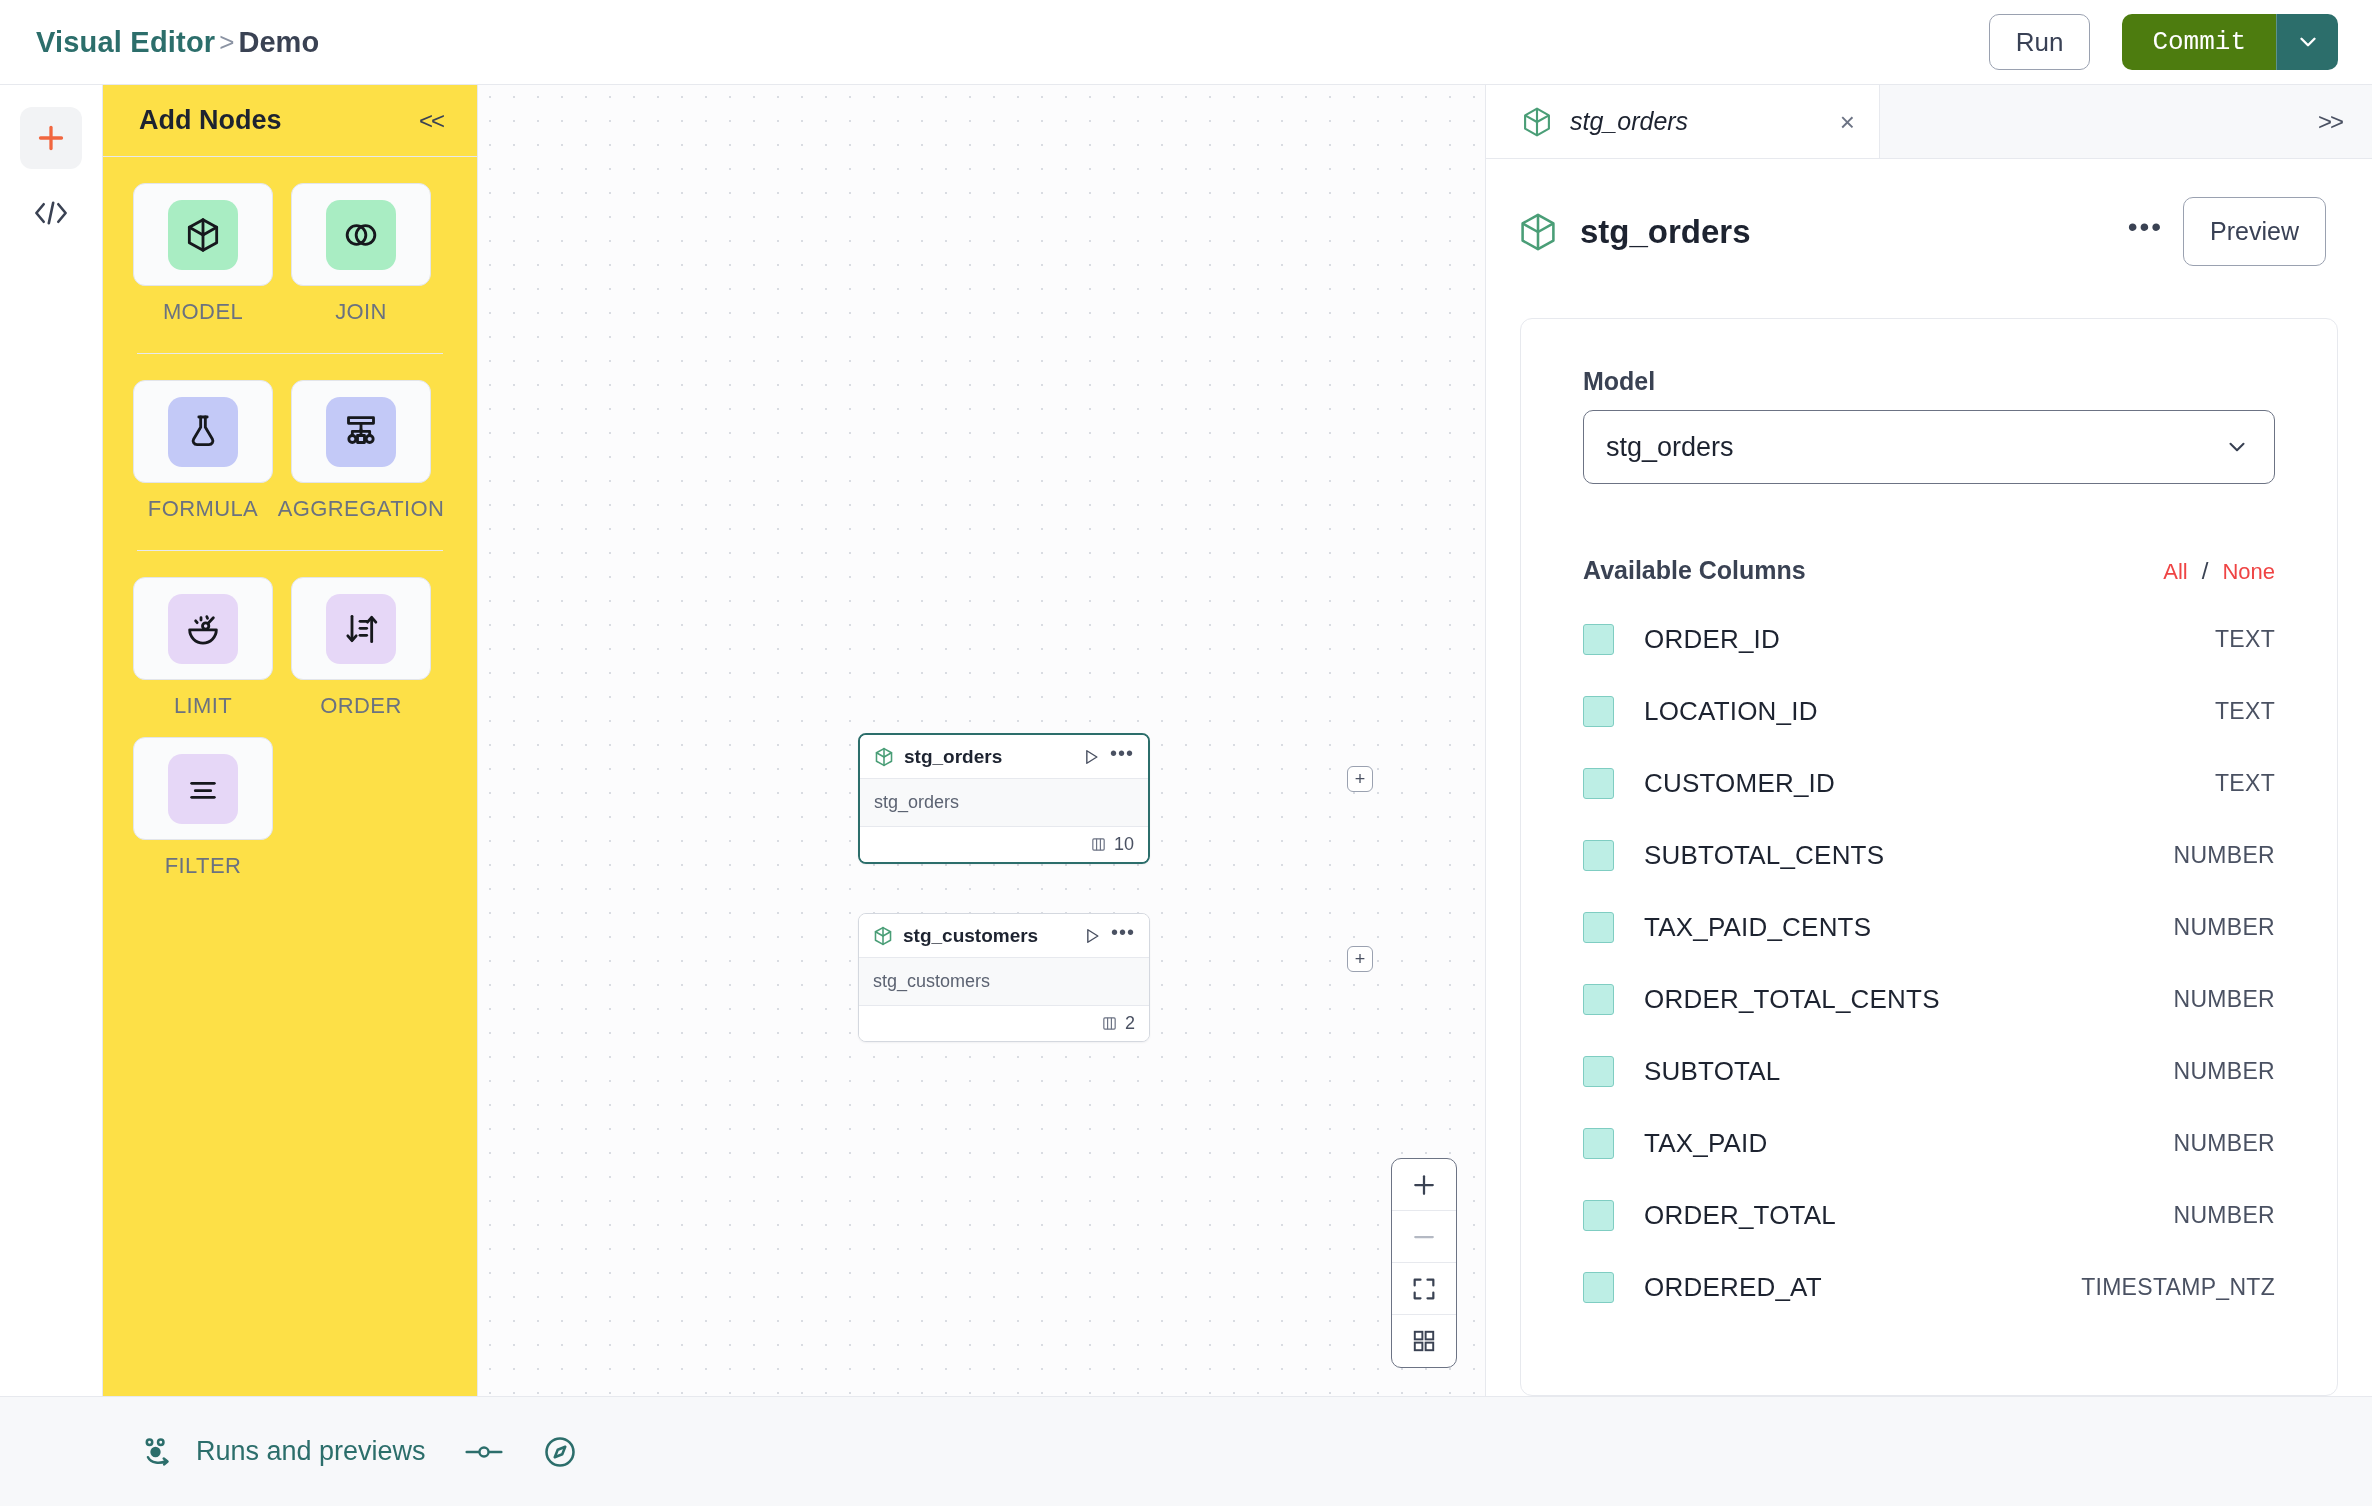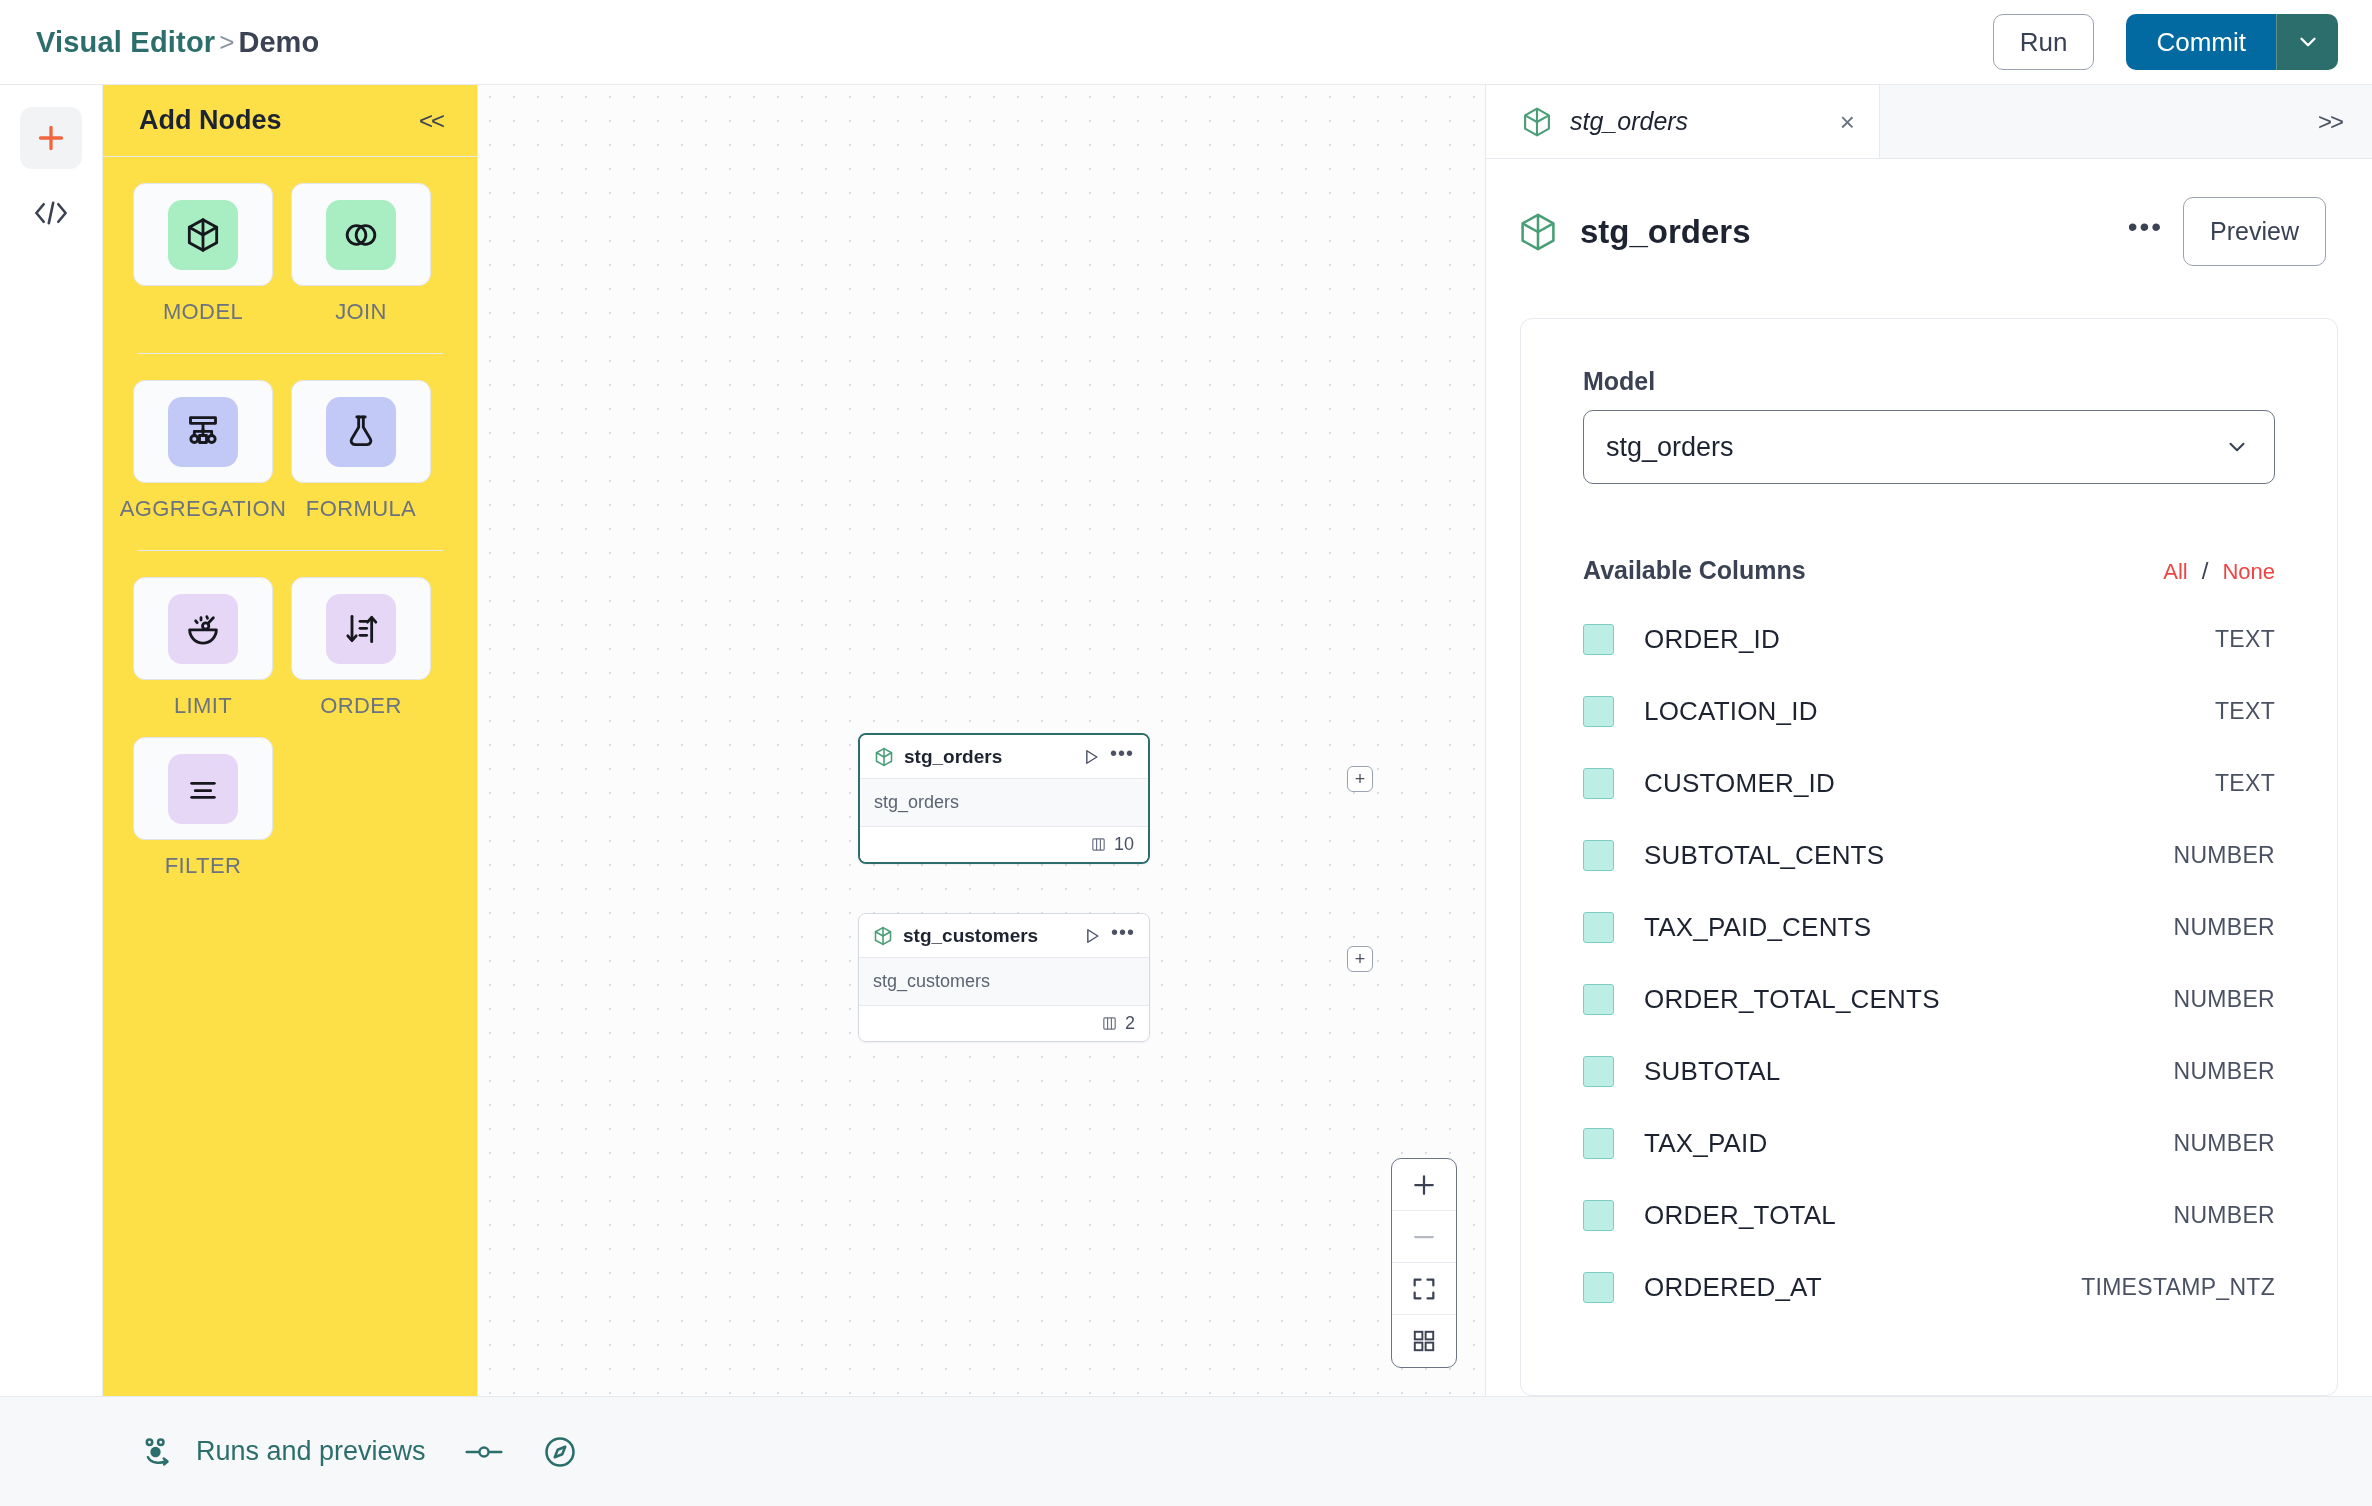--- a/index.html
+++ b/index.html
@@ -31,22 +31,22 @@
     height: 56px; padding: 0 26px;
     border: 1px solid #9aa1b0; border-radius: 10px;
     background: #ffffff; color: #394155;
     font-size: 26px; font-family: inherit;
     display: flex; align-items: center; justify-content: center;
     cursor: pointer;
   }
   .commit-group { display: flex; align-items: stretch; border-radius: 10px; overflow: hidden; }
   .btn-commit {
     height: 56px; padding: 16px 30px;
-    background: #0369a1; color: #ffffff;
-    font-size: 26px; font-family: Liberation Sans, sans-serif; border: none;
+    background: #4d7c0f; color: #ffffff;
+    font-size: 26px; font-family: Liberation Mono, monospace; border: none;
     display: flex; align-items: center; cursor: pointer;
   }
   .btn-commit-caret {
     height: 56px; width: 62px;
     background: #2c6e6b; color: #ffffff; border: none;
     border-left: 1px solid #5c918e;
     display: flex; align-items: center; justify-content: center;
     cursor: pointer;
   }
 
@@ -325,42 +325,42 @@
                 </div>
                 <div class="node-label">JOIN</div>
               </div>
             </div>
             <div class="nodes-divider"></div>
             <div class="node-grid">
               <div class="node-cell">
                 <div class="node-tile">
                   <div class="node-icon blue">
                     <svg width="40" height="40" viewBox="0 0 24 24" fill="none" stroke="#16181d" stroke-width="1.7" stroke-linecap="round" stroke-linejoin="round">
+                      <path d="M9.5 3 H14.5"></path>
+                      <path d="M10.6 3 V9.2 L6.4 16.2 C5.5 17.8 6.6 19.6 8.4 19.6 H15.6 C17.4 19.6 18.5 17.8 17.6 16.2 L13.4 9.2 V3"></path>
+                    </svg>
+                  </div>
+                </div>
+                <div class="node-label">FORMULA</div>
+              </div>
+              <div class="node-cell">
+                <div class="node-tile">
+                  <div class="node-icon blue">
+                    <svg width="40" height="40" viewBox="0 0 24 24" fill="none" stroke="#16181d" stroke-width="1.7" stroke-linecap="round" stroke-linejoin="round">
                       <rect x="4.5" y="3.4" width="15" height="3.4"></rect>
                       <path d="M12 6.8 V10.5"></path>
                       <path d="M6.8 14 V11.6 H17.2 V14"></path>
                       <path d="M12 10.5 V14"></path>
                       <circle cx="6.8" cy="16.2" r="2.1"></circle>
                       <rect x="9.9" y="14.1" width="4.2" height="4.2"></rect>
                       <circle cx="17.2" cy="16.2" r="2.1"></circle>
                     </svg>
                   </div>
                 </div>
                 <div class="node-label">AGGREGATION</div>
-              </div>
-              <div class="node-cell">
-                <div class="node-tile">
-                  <div class="node-icon blue">
-                    <svg width="40" height="40" viewBox="0 0 24 24" fill="none" stroke="#16181d" stroke-width="1.7" stroke-linecap="round" stroke-linejoin="round">
-                      <path d="M9.5 3 H14.5"></path>
-                      <path d="M10.6 3 V9.2 L6.4 16.2 C5.5 17.8 6.6 19.6 8.4 19.6 H15.6 C17.4 19.6 18.5 17.8 17.6 16.2 L13.4 9.2 V3"></path>
-                    </svg>
-                  </div>
-                </div>
-                <div class="node-label">FORMULA</div>
               </div>
             </div>
             <div class="nodes-divider"></div>
             <div class="node-grid">
               <div class="node-cell">
                 <div class="node-tile">
                   <div class="node-icon purple">
                     <svg width="40" height="40" viewBox="0 0 24 24" fill="none" stroke="#16181d" stroke-width="1.7" stroke-linecap="round" stroke-linejoin="round">
                       <path d="M4 12.5 A 8 8 0 0 0 20 12.5 Z"></path>
                       <circle cx="13.6" cy="10.2" r="1.9"></circle>

